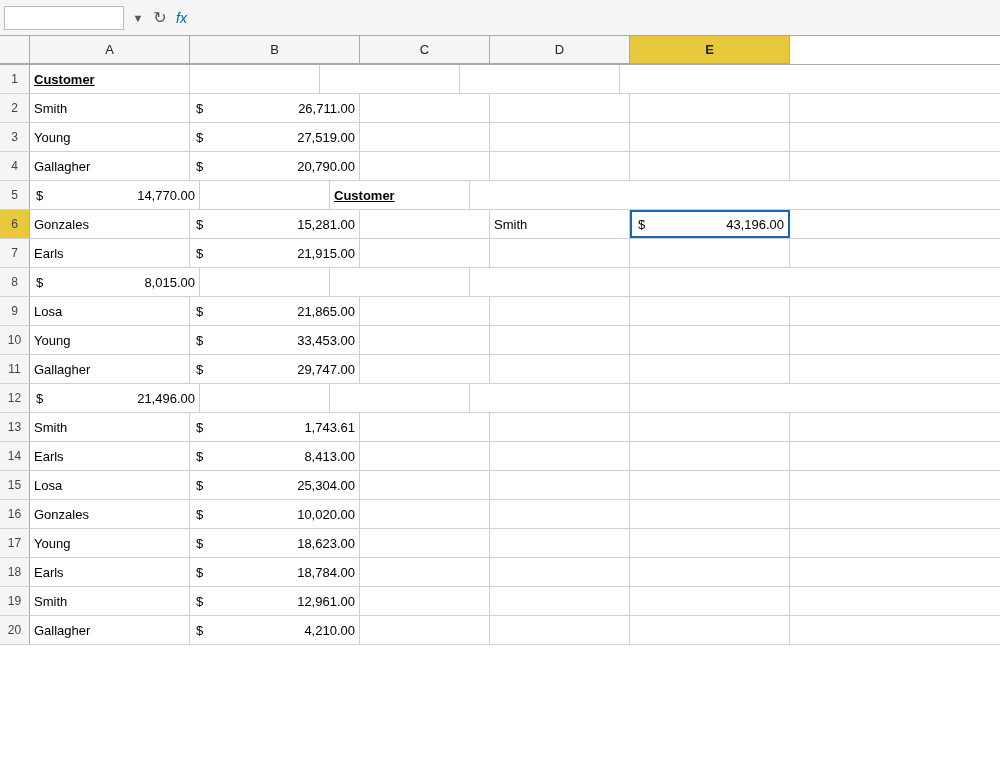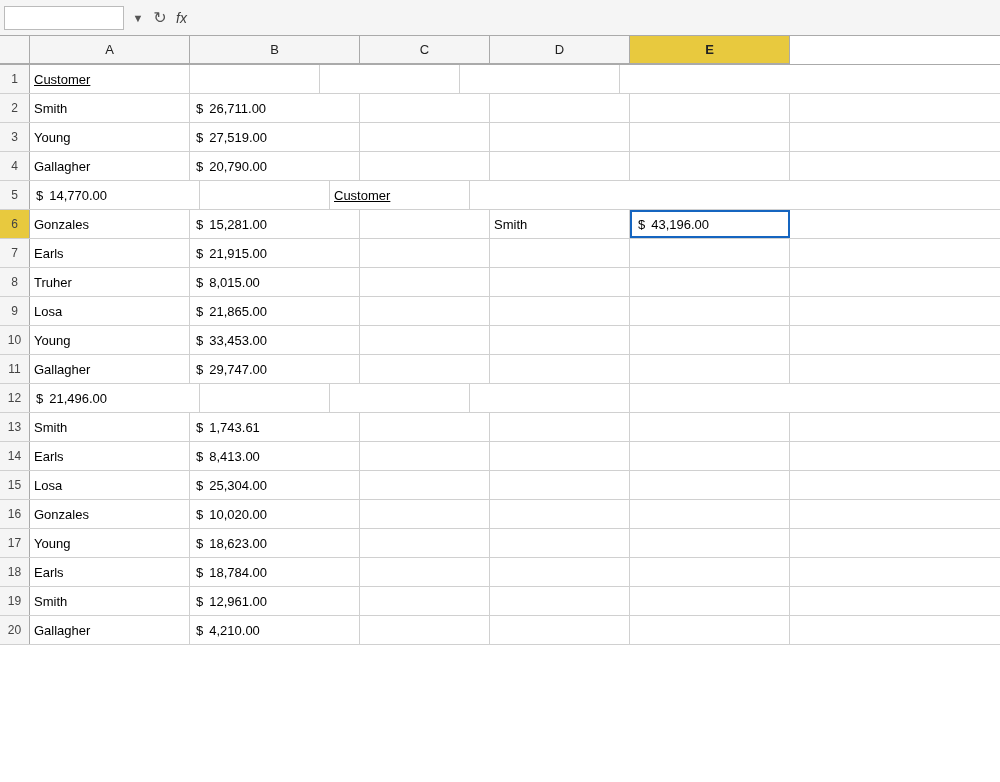--- a/index.html
+++ b/index.html
@@ -39,21 +39,21 @@
       font-size: 11px;
     }
     .formula-refresh {
       width: 24px;
       text-align: center;
       color: #555;
       font-size: 16px;
       margin-right: 4px;
     }
     .fx-label {
-      color: #404040;
+      color: #0369a1;
       font-style: italic;
       font-size: 14px;
     }
     .formula-input {
       flex: 1;
       font-size: 13px;
       border: none;
       background: transparent;
       outline: none;
     }
@@ -145,41 +145,41 @@
     .cell.col-c { width: 130px; min-width: 130px; }
     .cell.col-d { width: 140px; min-width: 140px; }
     .cell.col-e { width: 160px; min-width: 160px; }
 
     .col-header.col-a { width: 160px; min-width: 160px; }
     .col-header.col-b { width: 170px; min-width: 170px; }
     .col-header.col-c { width: 130px; min-width: 130px; }
     .col-header.col-d { width: 140px; min-width: 140px; }
     .col-header.col-e { width: 160px; min-width: 160px; }
 
-    .cell.bold { font-weight: normal; text-decoration: underline; }
+    .cell.bold { font-weight: bold; text-decoration: underline; }
 
     
     .cell.selected {
       border: 2px solid #1565c0;
       background: #fff;
     }
 
     
     .currency-cell {
       display: flex;
       align-items: center;
       width: 100%;
     }
     .currency-symbol {
       margin-right: 6px;
       margin-left: 2px;
     }
     .currency-value {
       flex: 1;
-      text-align: left;
+      text-align: right;
     }
   </style>
 </head>
 <body>
 
 <div class="formula-bar">
   <div class="cell-ref-box">
     <span></span>
   </div>
   <div class="formula-arrow">▼</div>
@@ -282,21 +282,20 @@
             <span class="currency-symbol">$</span>
             <span class="currency-value">21,915.00</span>
           </div>
         </div>
         <div class="cell col-c"></div>
         <div class="cell col-d"></div>
         <div class="cell col-e"></div>
       </div>
       <div class="spreadsheet-row">
         <div class="row-num">8</div>
-        <div class="cell col-a">Truher</div>
         <div class="cell col-b">
           <div class="currency-cell">
             <span class="currency-symbol">$</span>
             <span class="currency-value">8,015.00</span>
           </div>
         </div>
         <div class="cell col-c"></div>
         <div class="cell col-d"></div>
         <div class="cell col-e"></div>
       </div>

